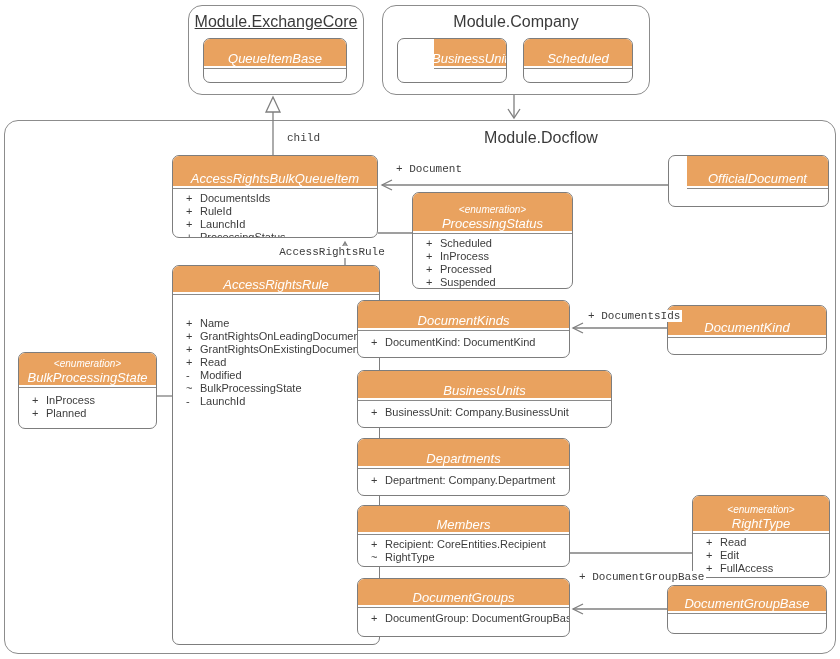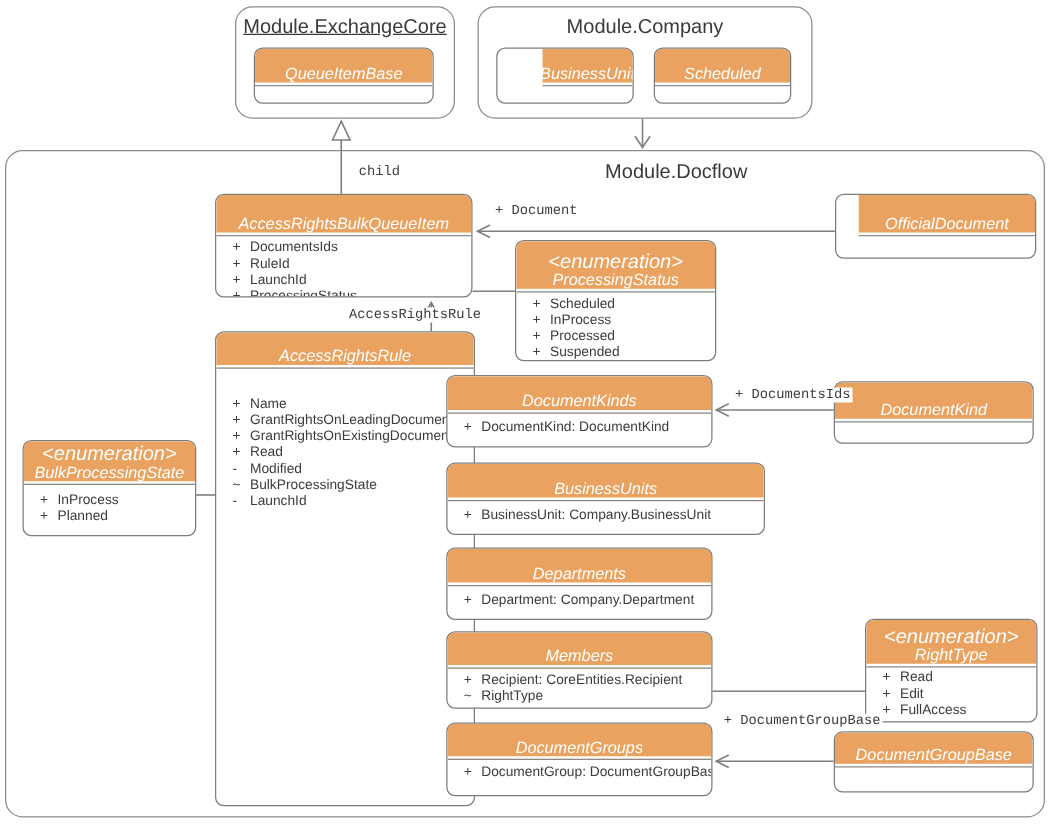--- a/index.html
+++ b/index.html
@@ -13,21 +13,21 @@
   #c-docflow{left:4px;top:120px;width:832px;height:534px;z-index:0;}
   #t-exchange{left:188px;top:13px;width:176px;text-decoration:underline;}
   #t-company{left:382px;top:13px;width:268px;}
   #t-docflow{left:451px;top:129px;width:180px;}
   
   #wires{position:absolute;left:0;top:0;z-index:2;}
   
   .cbox{position:absolute;background:#fff;border:1.5px solid #7d7d7d;border-radius:7px;box-sizing:border-box;z-index:3;overflow:hidden;}
   .hd{background:#E9A25F;border-bottom:2.5px solid #fff;color:#fff;display:flex;flex-direction:column;
       align-items:center;justify-content:flex-end;font-size:13px;line-height:14px;box-sizing:border-box;font-style:italic;}
-  .hd .stereo{font-size:16px;}
+  .hd .stereo{font-size:10px;}
   .bd{border-top:1.2px solid #8a8a8a;box-sizing:border-box;}
   .attr-row{display:flex;font-size:11px;color:#3c3c3c;line-height:13px;padding-left:13px;white-space:nowrap;}
   .attr-row .sym{width:14px;flex:0 0 14px;}
   
   #bx-qib{left:203px;top:38px;width:144px;height:45px;}   #bx-qib .hd{height:29px;}
   #bx-bu {left:397px;top:38px;width:110px;height:45px;padding-left:36px;}   #bx-bu  .hd{height:29px;}
   #bx-dep{left:523px;top:38px;width:110px;height:45px;}   #bx-dep .hd{height:29px;}
   #bx-bqi{left:172px;top:155px;width:206px;height:83px;}  #bx-bqi .hd{height:32px;} #bx-bqi .bd{padding-top:3px;}
   #bx-ps {left:412px;top:192px;width:161px;height:97px;}  #bx-ps  .hd{height:40px;} #bx-ps .bd{padding-top:3px;}
   #bx-od {left:668px;top:155px;width:161px;height:52px;padding-left:18px;}  #bx-od  .hd{height:32px;}

